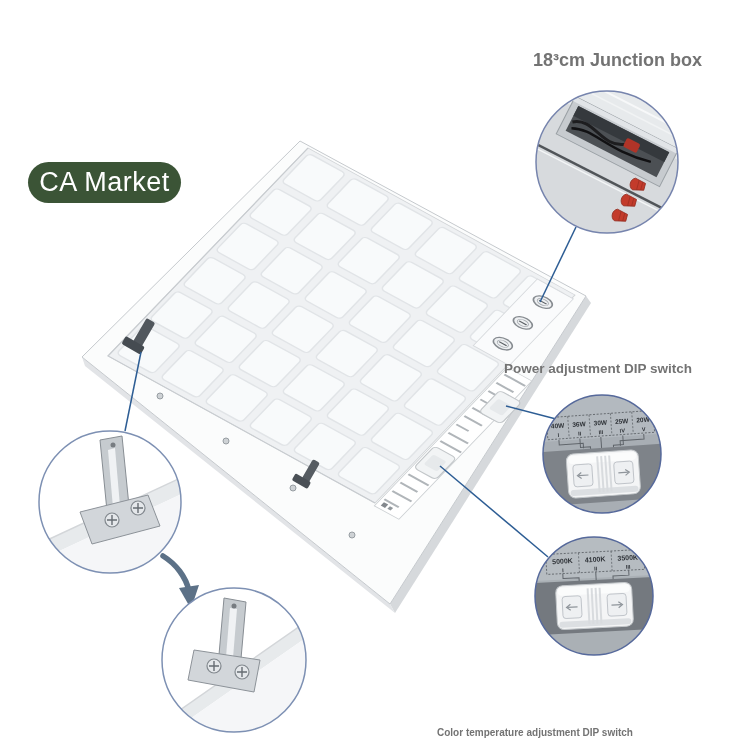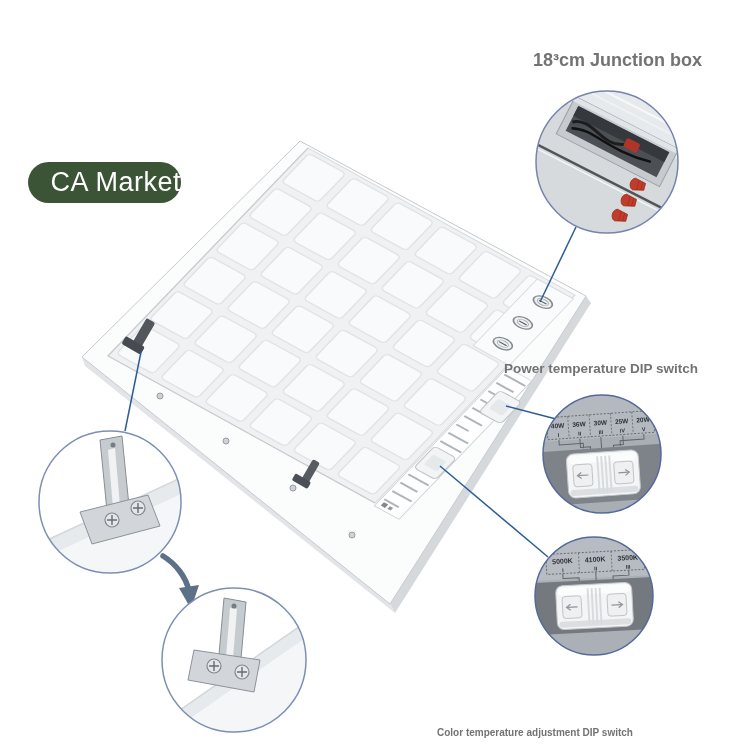--- a/index.html
+++ b/index.html
@@ -1,20 +1,20 @@
 <!DOCTYPE html>
 <html><head>
 <meta charset="utf-8">
 <style>
   html,body{margin:0;padding:0;background:#ffffff;}
   .stage{position:relative;width:750px;height:750px;background:#ffffff;overflow:hidden;
          font-family:"Liberation Sans",sans-serif;}
   .stage svg{position:absolute;left:0;top:0;}
   .badge{position:absolute;left:28px;top:162px;width:153px;height:41px;background:#3b5436;
-         border-radius:21px;color:#ffffff;font-size:27px;line-height:40px;text-align:right;
+         border-radius:21px;color:#ffffff;font-size:27px;line-height:40px;text-align:center;
          letter-spacing:.5px;}
   .lbl{position:absolute;font-weight:bold;color:#737373;white-space:nowrap;}
   .lbl-junction{left:533px;top:50px;font-size:18px;}
   .lbl-power{left:504px;top:361px;font-size:13.5px;}
   .lbl-color{left:437px;top:692px;font-size:10px;margin-top:35px;}
   text{font-family:"Liberation Sans",sans-serif;}
 </style>
 </head>
 <body>
 
@@ -378,15 +378,15 @@
       </g>
     </g>
     <circle cx="234" cy="660" r="72" fill="none" stroke="#7d90b3" stroke-width="1.5"></circle>
   </g>
 </svg>
 
   <div class="badge">
     <span>CA Market</span>
   </div>
   <div class="lbl lbl-junction">18³cm Junction box</div>
-  <div class="lbl lbl-power">Power temperature DIP switch</div>
+  <div class="lbl lbl-power">Power adjustment DIP switch</div>
   <div class="lbl lbl-color">Color temperature adjustment DIP switch</div>
 </div>
 
 </body></html>

